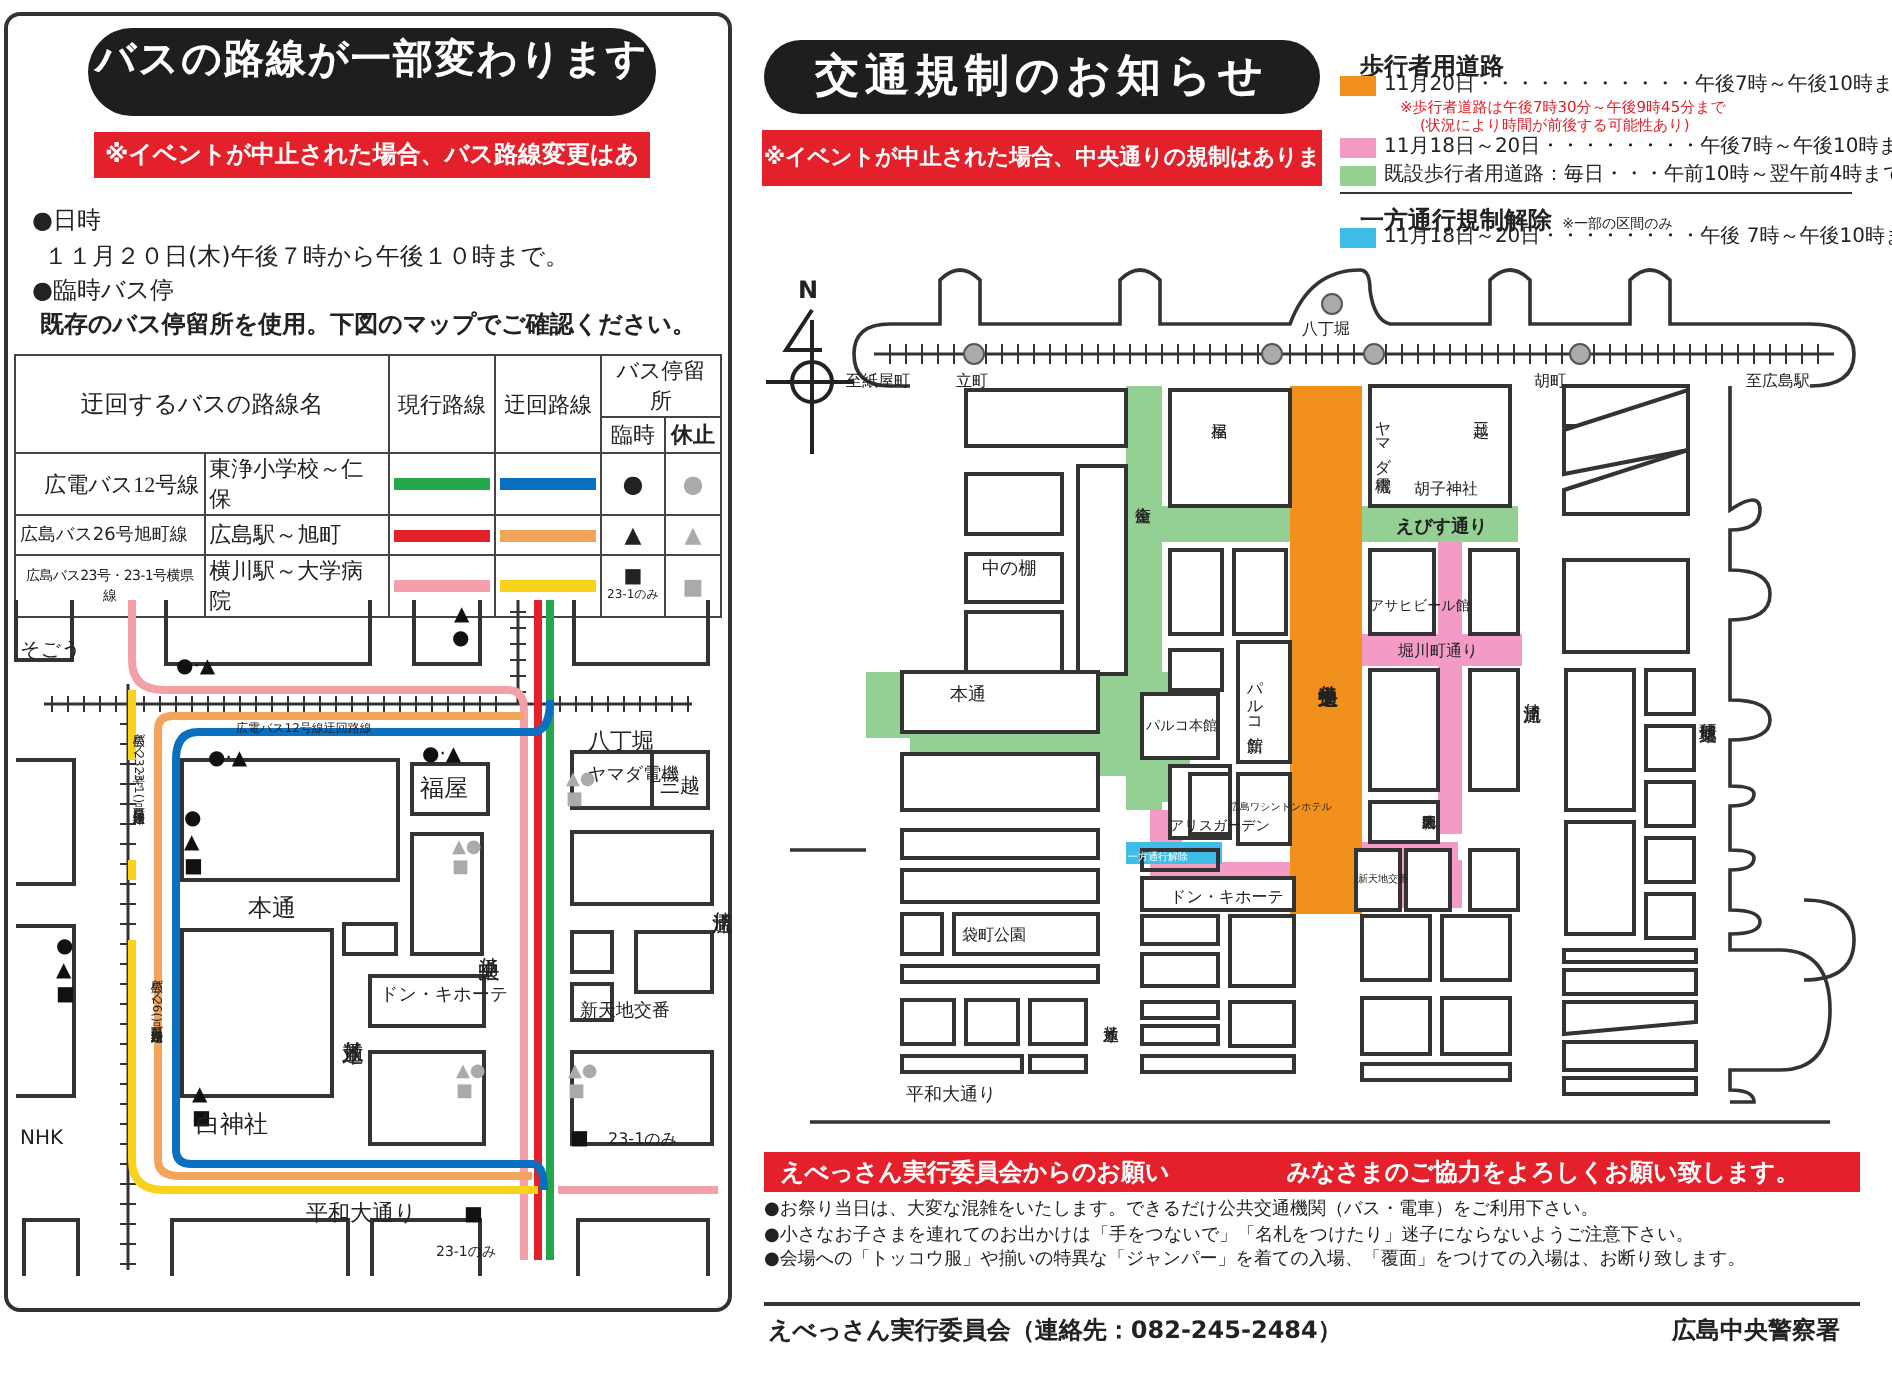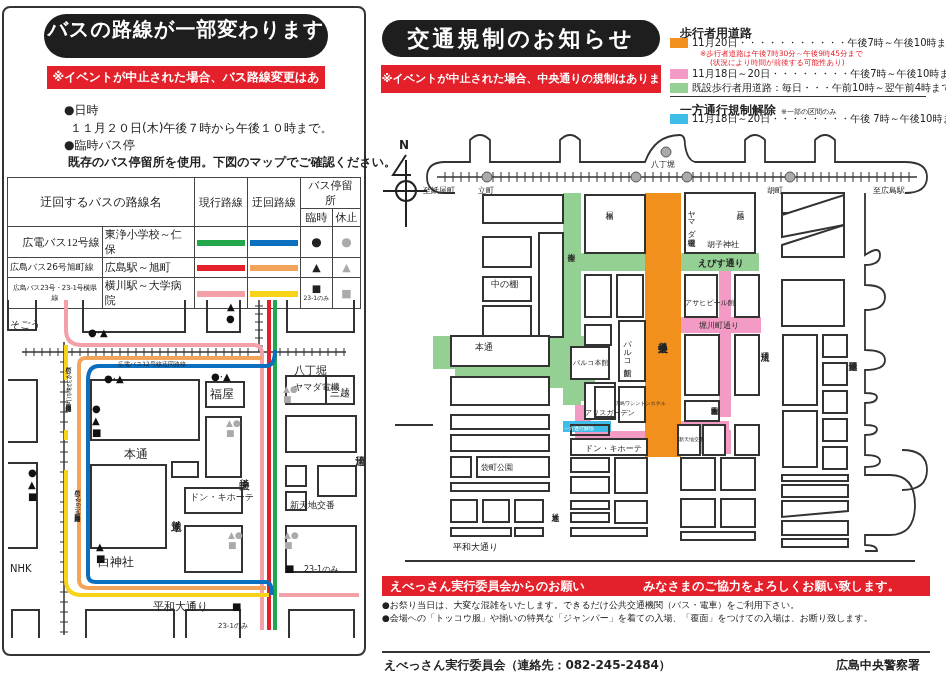--- a/index.html
+++ b/index.html
@@ -8,21 +8,21 @@
   .abs { position: absolute; }
 
   
   #left-panel { left: 2px; top: 6px; width: 364px; height: 650px; border: 2px solid #333; border-radius: 8px; }
   .pill { background: #1e1e1e; color: #fff; border-radius: 24px; text-align: center; }
   #bus-title { left: 44px; top: 14px; width: 284px; height: 44px; }
   #bus-title .t1 { font-size: 20px; font-weight: bold; line-height: 24px; padding-top: 3px; letter-spacing: 1px; }
   #bus-title .t2 { font-size: 9px; font-weight: bold; line-height: 12px; }
   .redbar { background: #e4202a; color: #fff; font-weight: bold; text-align: center; }
   #bus-red { left: 47px; top: 66px; width: 278px; height: 23px; font-size: 12px; line-height: 23px; }
-  .info-text { font-size: 12px; line-height: 16px; margin-left: 48px; }
+  .info-text { font-size: 12px; line-height: 16px; }
   table.routes { border-collapse: collapse; position: absolute; left: 7px; top: 177px; width: 354px; font-size: 11px; }
   table.routes td, table.routes th { border: 1px solid #444; text-align: center; font-weight: normal; padding: 0 2px; }
   .bar { display: inline-block; width: 48px; height: 6px; vertical-align: middle; }
 
   
   #traffic-title { left: 382px; top: 20px; width: 278px; height: 37px; }
   #traffic-title .t1 { font-size: 22px; font-weight: bold; line-height: 37px; letter-spacing: 3px; }
   #traffic-red { left: 381px; top: 65px; width: 280px; height: 28px; font-size: 11px; line-height: 28px; }
   .legend-h { font-size: 12px; font-weight: bold; }
   .legend-row { font-size: 10px; line-height: 14px; display: flex; align-items: center; gap: 4px; white-space: nowrap; }
@@ -54,21 +54,21 @@
 <table class="routes">
   <tbody>
       <tr style="height:20px;">
     <th rowspan="2" colspan="2" style="width:190px;font-size:12px;">迂回するバスの路線名</th>
     <th rowspan="2" style="width:52px;font-size:11px;">現行路線</th>
     <th rowspan="2" style="width:52px;font-size:11px;">迂回路線</th>
     <th colspan="2" style="font-size:11px;font-family:Liberation Mono, monospace;">バス停留所</th>
   </tr>
   <tr style="height:18px;">
     <th style="font-size:11px;">臨時</th>
-    <th style="font-size:11px;">休止</th>
+    <th style="font-size:11px;font-weight:bold;">休止</th>
   </tr>
   <tr style="height:20px;">
     <td style="text-align:right;font-size:11px;font-family:Liberation Serif, serif;">広電バス12号線</td>
     <td style="text-align:left;font-size:11px;">東浄小学校～仁保</td>
     <td><span class="bar" style="background:#22a84a"></span></td>
     <td><span class="bar" style="background:#0b6fbf"></span></td>
     <td style="font-size:12px;">●</td>
     <td style="font-size:12px;color:#aaa;">●</td>
   </tr>
   <tr style="height:20px;">
@@ -388,17 +388,18 @@
 </svg>
 
 <div id="notice-red" class="abs redbar">
   <span>えべっさん実行委員会からのお願い</span>
   <span style="display:inline-block;width:50px;"></span>
   <span>みなさまのご協力をよろしくお願い致します。</span>
 </div>
 
 <div class="abs" style="left:382px;top:599px;">
   <div class="notice-line">●お祭り当日は、大変な混雑をいたします。できるだけ公共交通機関（バス・電車）をご利用下さい。</div>
+  <div class="notice-line">●小さなお子さまを連れてのお出かけは「手をつないで」「名札をつけたり」迷子にならないようご注意下さい。</div>
   <div class="notice-line">●会場への「トッコウ服」や揃いの特異な「ジャンパー」を着ての入場、「覆面」をつけての入場は、お断り致します。</div>
 </div>
 <div id="footer-line" class="abs"></div>
 <div class="abs footer-text" style="left:384px;top:657px;">えべっさん実行委員会（連絡先：082-245-2484）</div>
 <div class="abs footer-text" style="left:836px;top:657px;">広島中央警察署</div>
 
 </body></html>

